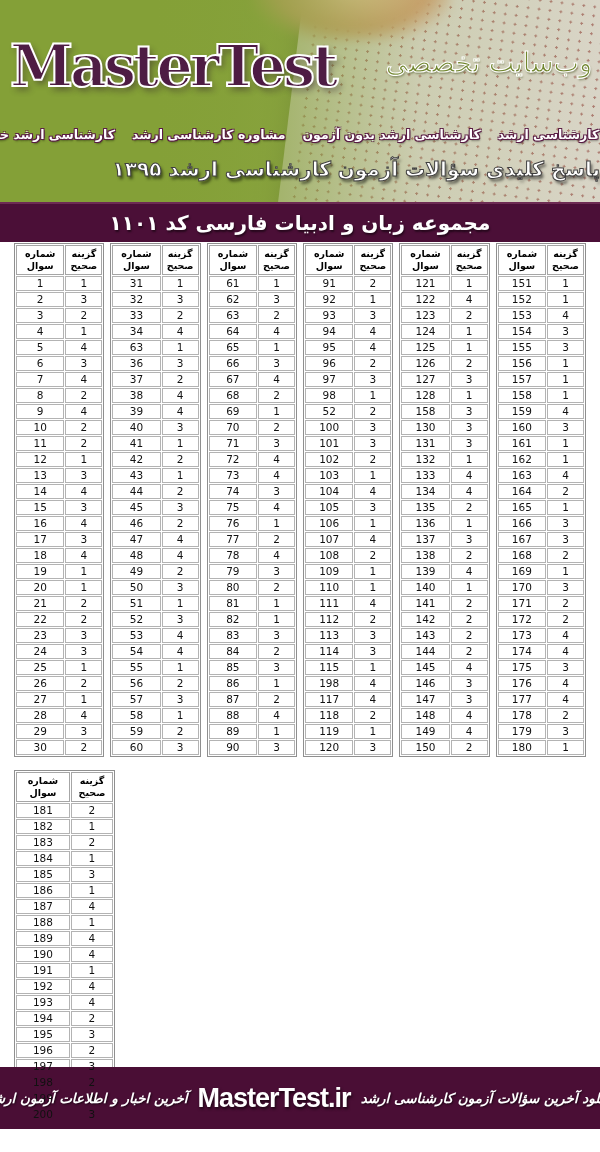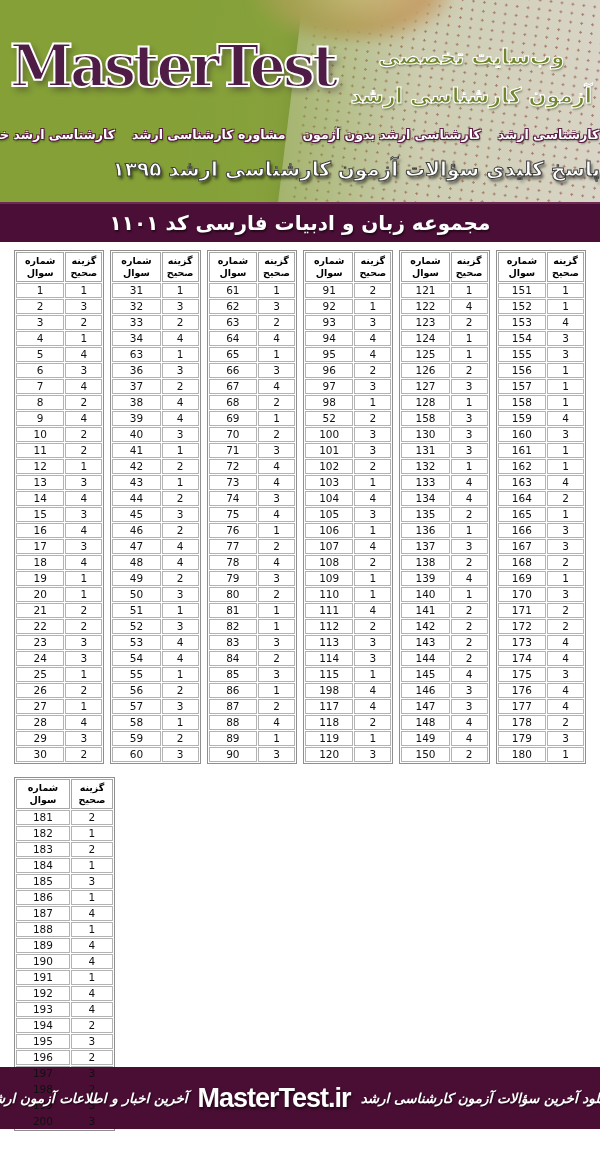--- a/index.html
+++ b/index.html
@@ -44,21 +44,21 @@
     position:absolute;left:10px;top:32px;z-index:5;
     font-family:"DejaVu Serif",serif;font-weight:bold;
     font-size:57px;letter-spacing:-3px;color:#4e1c44;
     -webkit-text-stroke:2px #ffffff;
     text-shadow:3px 4px 6px rgba(40,20,40,.45);
     white-space:nowrap;
   }
   .tagline{
     position:absolute;right:8px;top:38px;z-index:5;
     direction:rtl;text-align:center;
-    color:#71862e;font-weight:bold;font-size:21px;line-height:1.85;
+    color:#71862e;font-weight:normal;font-size:27px;line-height:1.85;
     -webkit-text-stroke:1.1px #ffffff;
     text-shadow:1px 2px 2px rgba(60,70,20,.45);
   }
   .nav{
     position:absolute;left:0;right:0;top:127px;z-index:6;
     display:flex;justify-content:center;gap:17px;direction:rtl;
     white-space:nowrap;
   }
   .nav-item{
     color:#ffffff;font-size:12.5px;font-weight:bold;cursor:pointer;
@@ -76,21 +76,21 @@
   .section-banner{
     height:40px;background:#4b0f37;border-top:2px solid #6d2b53;box-sizing:border-box;
     display:flex;align-items:center;justify-content:center;direction:rtl;
     color:#ffffff;font-size:20px;font-weight:bold;
     text-shadow:1px 2px 2px rgba(0,0,0,.5);
   }
 
   
   .content{
     background:#ffffff;height:825px;box-sizing:border-box;
-    padding:8px 14px 0;
+    padding:1px 14px 0;
   }
   .answer-tables-grid{display:flex;gap:6px;}
   .answer-table{
     flex:1;width:100%;table-layout:fixed;
     border-collapse:separate;border-spacing:1px;
     border:1px solid #8f8f8f;background:#ffffff;
   }
   .answer-table th{
     font-size:9.5px;line-height:1.25;font-weight:bold;
     padding:2px 1px;border:1px solid #a6a6a6;text-align:center;
@@ -123,21 +123,20 @@
 </head>
 <body>
 
 <div class="header">
   <div class="scantron"></div>
   <div class="fingers"></div>
   <div class="header-blend"></div>
   <div class="logo">MasterTest</div>
   <div class="tagline">
     <div>وب‌سایت تخصصی</div>
-    <div>آزمون کارشناسی ارشد</div>
   </div>
   <div class="nav">
     <span class="nav-item">اخبار آزمون کارشناسی ارشد</span>
     <span class="nav-item">کارشناسی ارشد بدون آزمون</span>
     <span class="nav-item">مشاوره کارشناسی ارشد</span>
     <span class="nav-item">کارشناسی ارشد خارج از کشور</span>
   </div>
   <div class="page-title">پاسخ کلیدی سؤالات آزمون کارشناسی ارشد ۱۳۹۵</div>
 </div>
 

